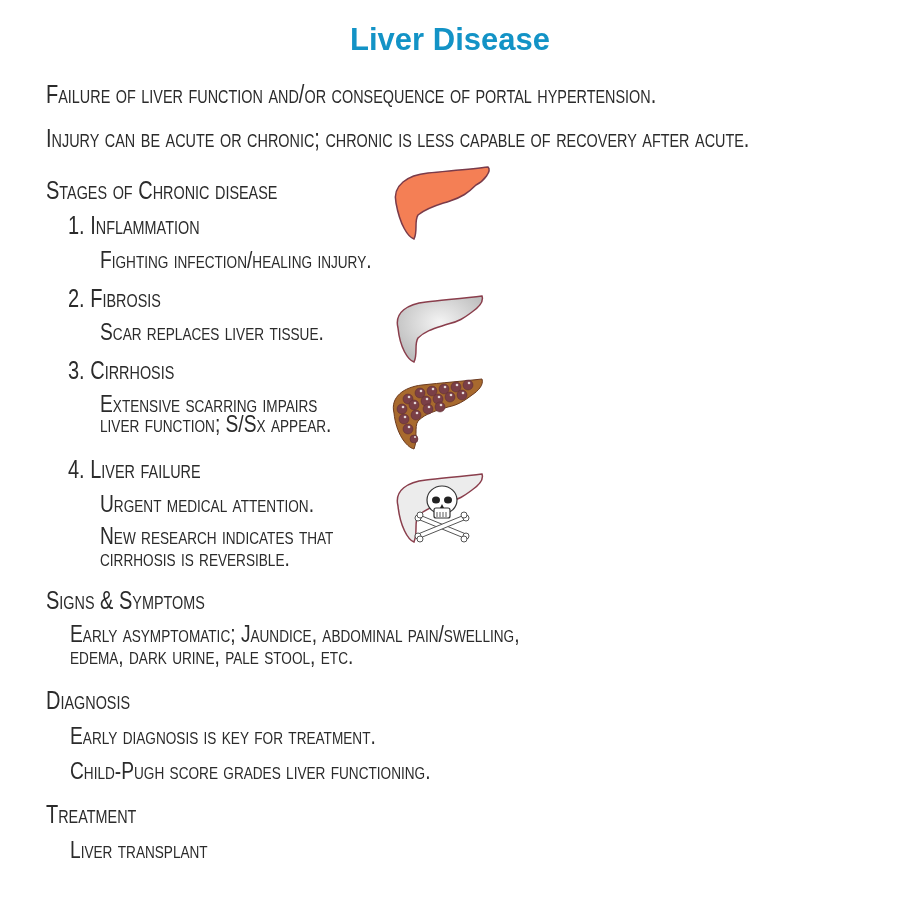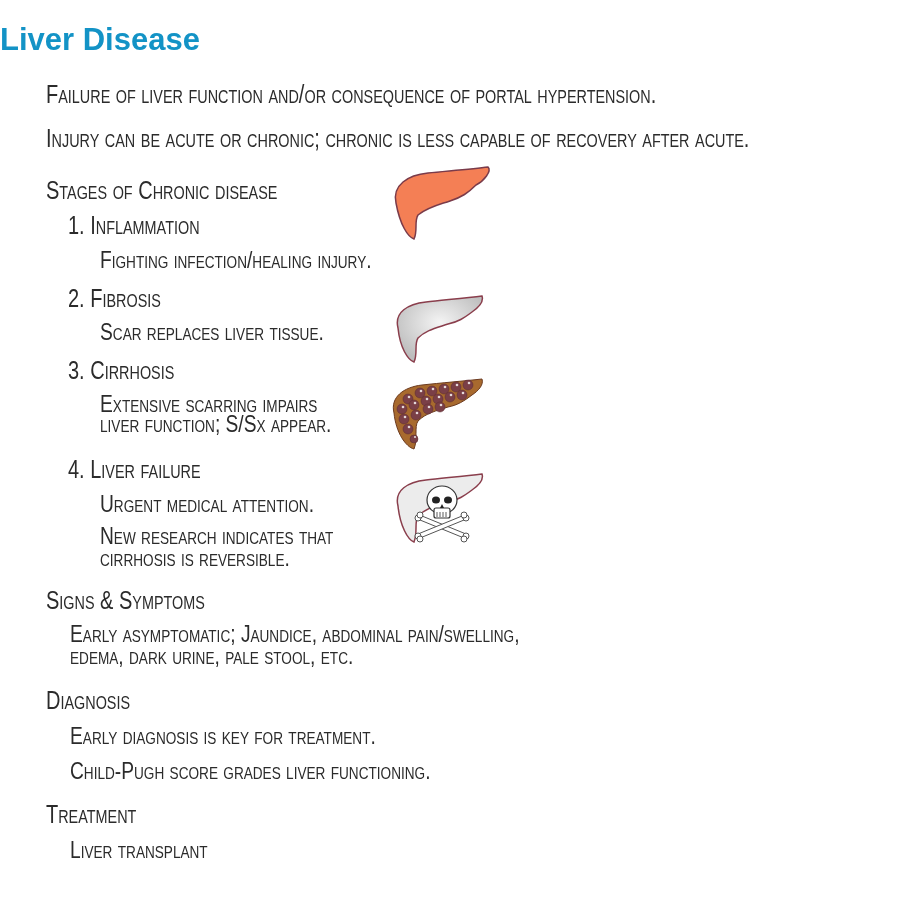--- a/index.html
+++ b/index.html
@@ -1,19 +1,19 @@
 <!DOCTYPE html>
 <html><head>
 <meta charset="utf-8">
 <style>
   html, body { margin: 0; padding: 0; background: #ffffff; }
   body { width: 900px; height: 900px; position: relative; overflow: hidden; }
   .title {
     position: absolute; left: 0; width: 900px; top: 22px;
-    text-align: left; color: #1393c6;
+    text-align: center; color: #1393c6;
     font-family: "Liberation Sans", sans-serif; font-weight: bold; font-size: 31px;
   }
   .t {
     position: absolute; color: #2b2b2b;
     font-family: "Liberation Sans Narrow", "Liberation Sans", sans-serif;
     font-variant: small-caps; white-space: nowrap;
     transform-origin: left top;
   }
   .lg { font-size: 25px; transform: scaleX(0.80); }
   .md { font-size: 24px; transform: scaleX(0.80); }

